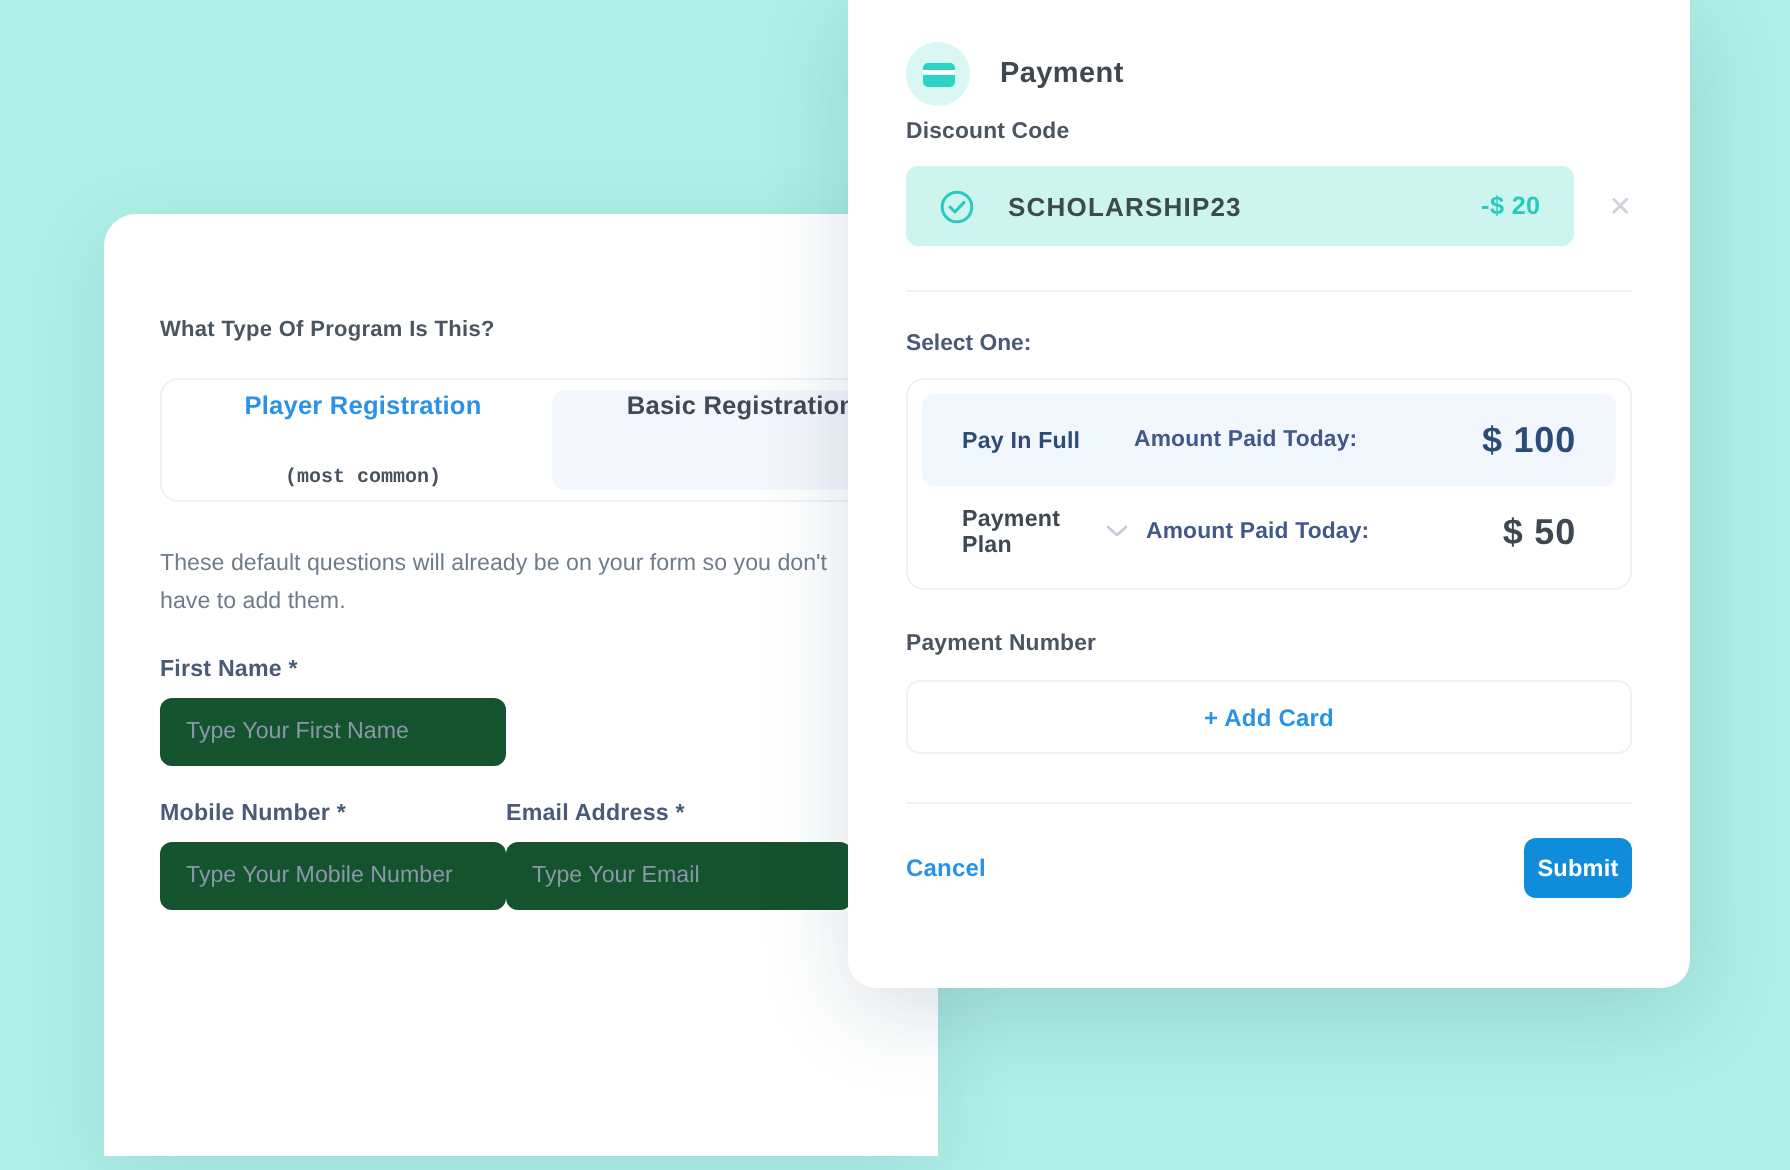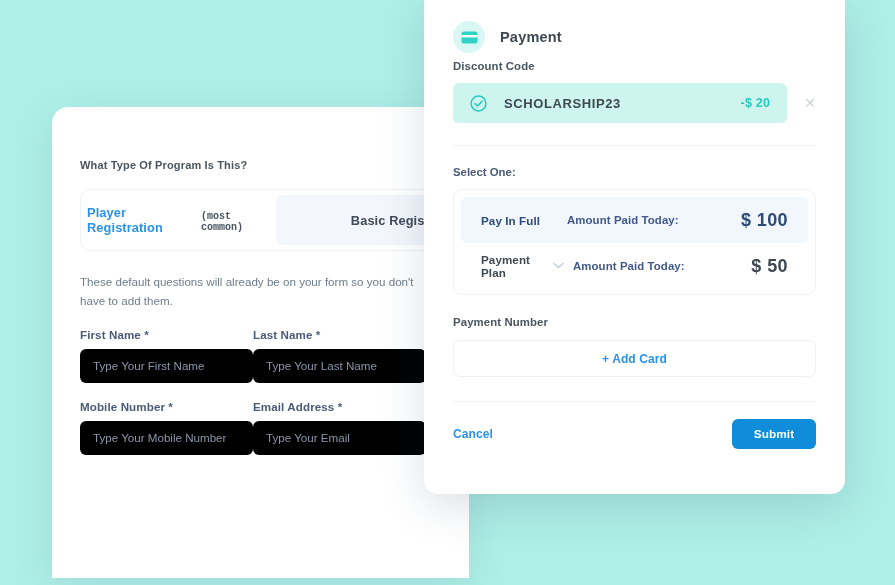--- a/index.html
+++ b/index.html
@@ -63,23 +63,23 @@
     display: flex;
     align-items: center;
     padding: 6px;
     width: 392px;
   }
   .seg {
     flex: 1;
     height: 50px;
     border-radius: 7px;
     display: flex;
-    flex-direction: row;
-    align-items: center;
-    justify-content: flex-end;
+    flex-direction: column;
+    align-items: center;
+    justify-content: space-between;
     cursor: pointer;
   }
   .seg-active-label {
     font-size: 12.8px;
     font-weight: bold;
     color: #2a93e8;
     letter-spacing: .1px;
   }
   .seg-sub {
     font-size: 10px;
@@ -112,21 +112,21 @@
   .field { width: 173px; }
   .field-label {
     font-size: 11.6px;
     font-weight: bold;
     color: #4a5a77;
     margin-bottom: 8px;
     letter-spacing: .1px;
   }
   .field-input {
     height: 34px;
-    background: #000000;
+    background: #14532d;
     border-radius: 6px;
     border: none;
     width: 100%;
     padding: 0 13px;
     font-family: "Liberation Sans", sans-serif;
     font-size: 11.6px;
     color: #8b96a8;
   }
   .field-input::placeholder { color: #8b96a8; opacity: 1; }
 
@@ -310,21 +310,21 @@
     justify-content: space-between;
   }
   .cancel-link {
     font-size: 12px;
     font-weight: bold;
     color: #2a93e8;
     cursor: pointer;
     letter-spacing: .1px;
   }
   .submit-btn {
-    width: 84px;
+    width: 54px;
     height: 30px;
     background: #0f8ddb;
     border-radius: 6px;
     border: none;
     color: #ffffff;
     font-family: "Liberation Sans", sans-serif;
     font-size: 11.8px;
     font-weight: bold;
     cursor: pointer;
     letter-spacing: .1px;
@@ -350,24 +350,20 @@
         <span class="seg-label">Basic Registration</span>
       </div>
     </div>
 
     <div class="q-desc">These default questions will already be on your form so you don't have to add them.</div>
 
     <div class="field-row">
       <div class="field">
         <div class="field-label">First Name *</div>
         <input class="field-input" type="text" placeholder="Type Your First Name" style="">
-      </div>
-      <div class="field">
-        <div class="field-label">Last Name *</div>
-        <input class="field-input" type="text" placeholder="Type Your Last Name" style="">
       </div>
     </div>
 
     <div class="field-row">
       <div class="field">
         <div class="field-label">Mobile Number *</div>
         <input class="field-input" type="text" placeholder="Type Your Mobile Number" style="">
       </div>
       <div class="field">
         <div class="field-label">Email Address *</div>

